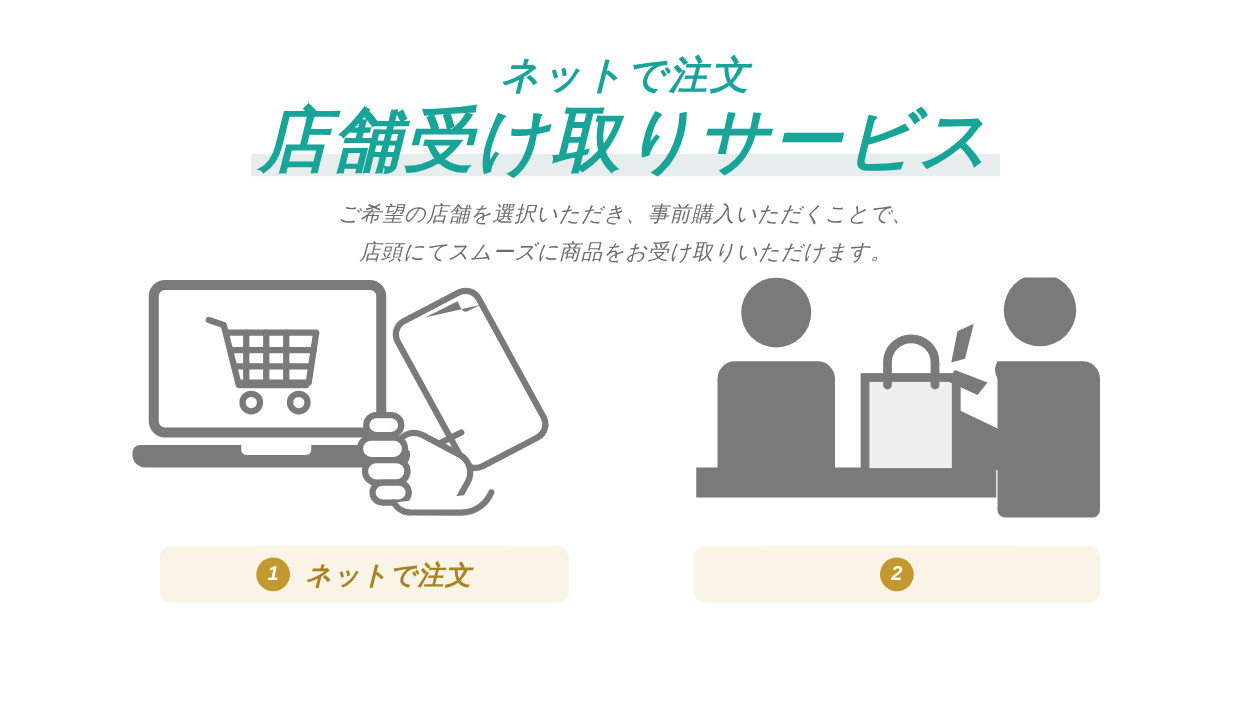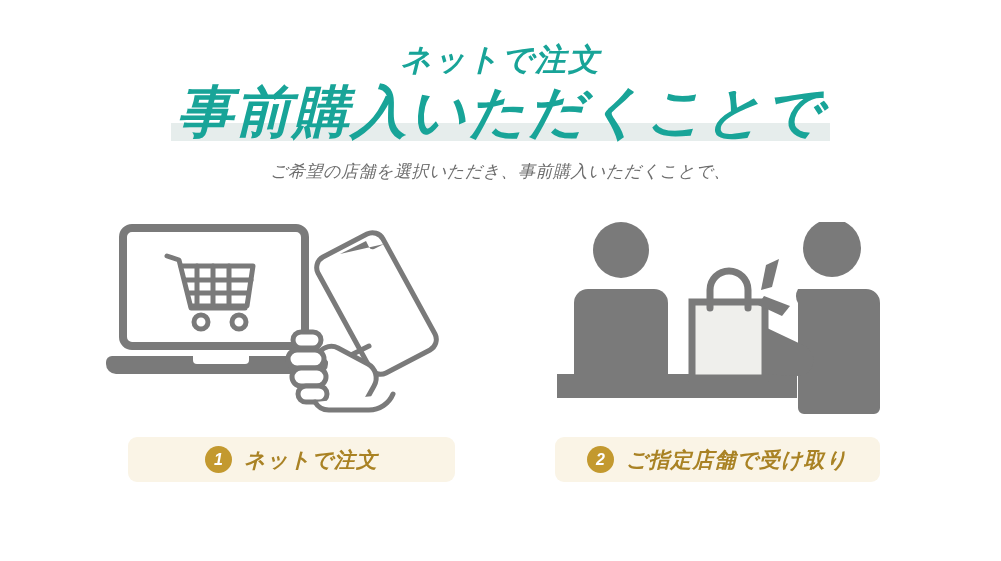--- a/index.html
+++ b/index.html
@@ -132,26 +132,27 @@
 </style>
 </head>
 <body>
 
 <div class="banner">
 
   <div class="heading-block">
     <div class="eyebrow">ネットで注文</div>
     <div class="title-wrap">
       <span class="title-highlight"></span>
-      <div class="title">事前購入いただくことで</div>
+      <div class="title">店舗受け取りサービス</div>
     </div>
   </div>
 
   <div class="subtitle">
     <div>ご希望の店舗を選択いただき、事前購入いただくことで、</div>
+    <div>店頭にてスムーズに商品をお受け取りいただけます。</div>
   </div>
 
   <div class="illus-left">
     <svg width="380" height="200" viewBox="0 0 380 200" xmlns="http://www.w3.org/2000/svg">
       <g fill="none" stroke="#7a7a7a">
         <rect x="18" y="6" width="182" height="118" rx="9" ry="9" stroke-width="8"></rect>
         <path d="M4 134 H214 a6 6 0 0 1 6 6 v2 a10 10 0 0 1 -10 10 H8 a10 10 0 0 1 -10 -10 v-2 a6 6 0 0 1 6 -6 z" transform="translate(3,0)" fill="#7a7a7a" stroke="none"></path>
         <path d="M88 134 h56 v4 a4 4 0 0 1 -4 4 h-48 a4 4 0 0 1 -4 -4 z" fill="#ffffff" stroke="none"></path>
       </g>
       <g fill="none" stroke="#7a7a7a" stroke-width="5" stroke-linecap="round" stroke-linejoin="round">
@@ -202,16 +203,15 @@
     </svg>
   </div>
 
   <div class="pill pill-1">
     <span class="badge">1</span>
     <span class="pill-label">ネットで注文</span>
   </div>
 
   <div class="pill pill-2">
     <span class="badge">2</span>
-    <span class="pill-label">ご指定店舗で受け取り</span>
   </div>
 
 </div>
 
 </body></html>

